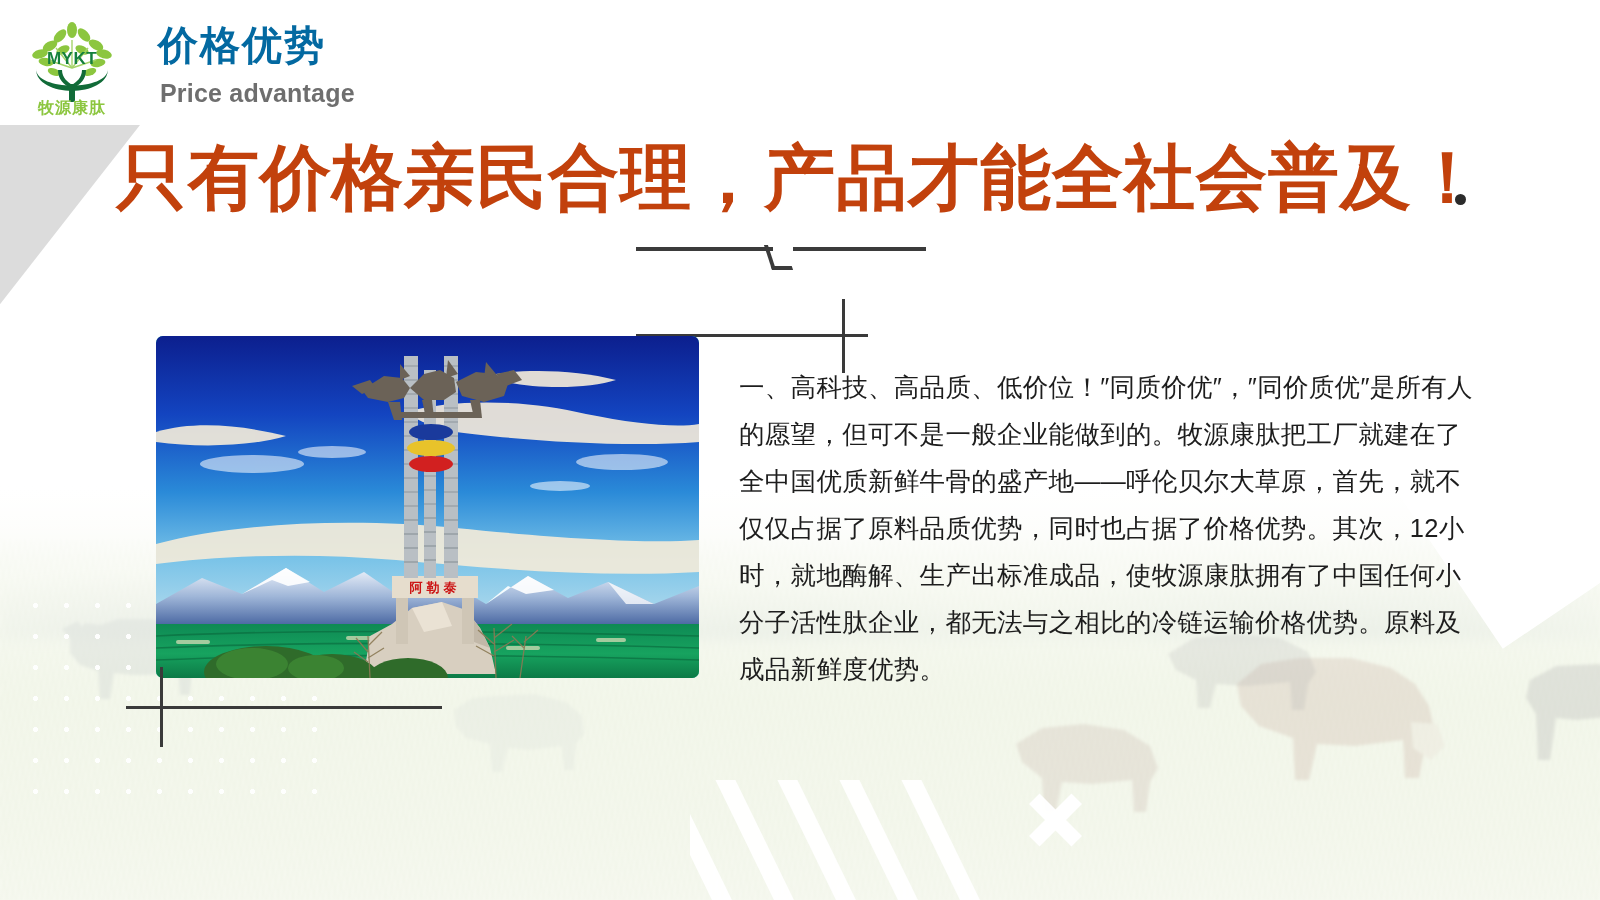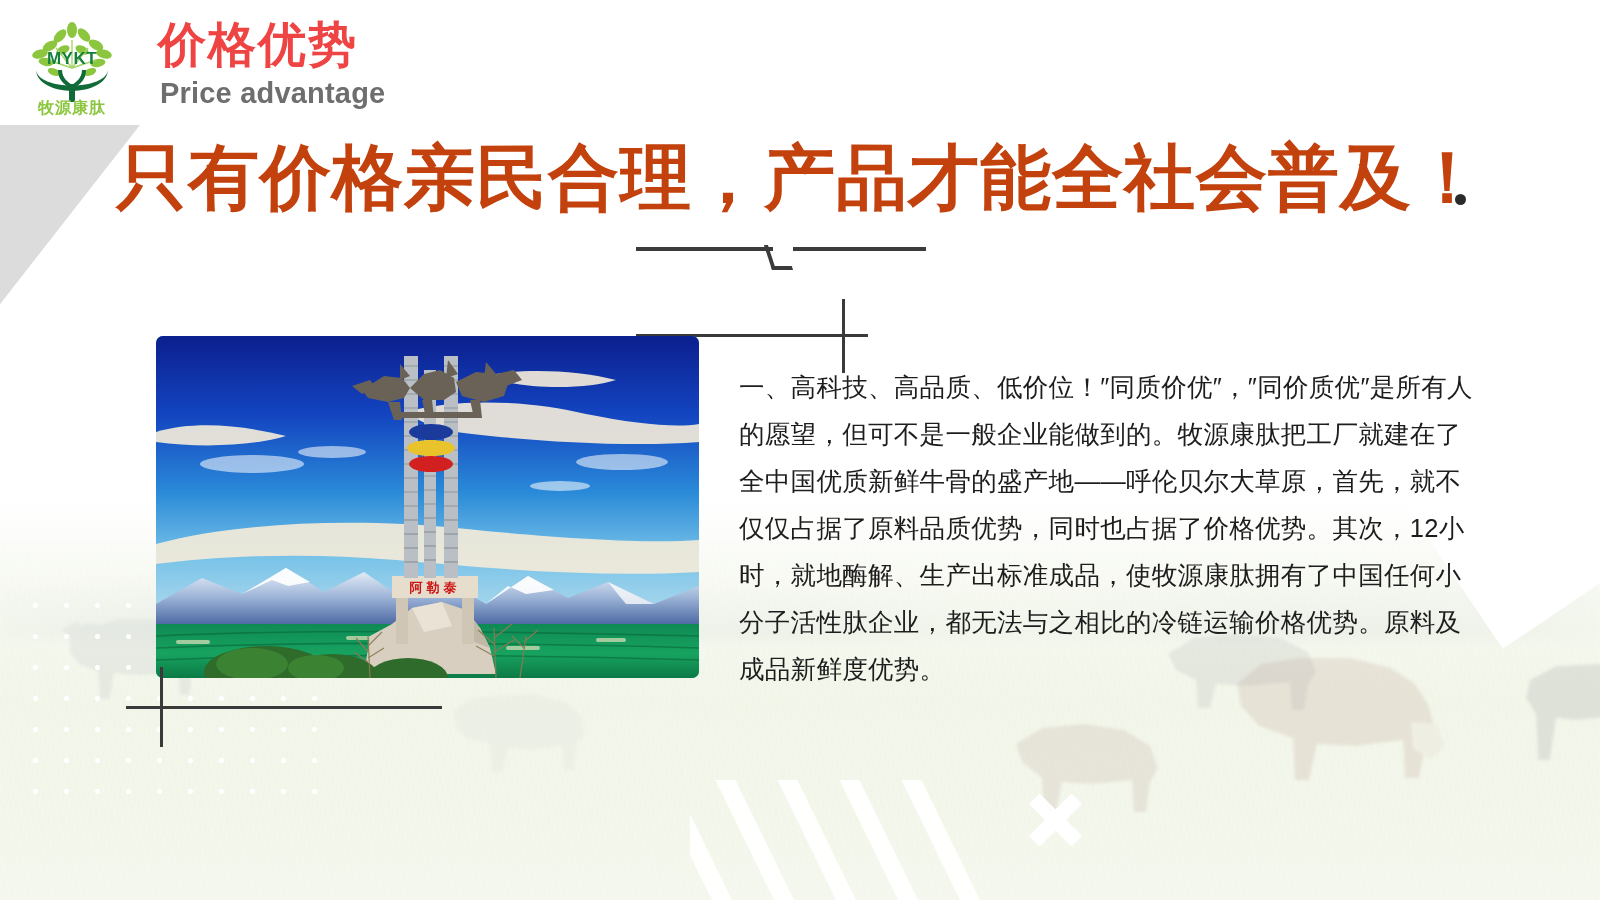--- a/index.html
+++ b/index.html
@@ -154,32 +154,32 @@
     position: absolute;
     left: 16px; top: 6px;
     width: 112px; height: 112px;
   }
   .logo svg { display: block; }
 
   .hdr-title-cn {
     position: absolute;
     left: 158px;
     top: 22px;
-    font-size: 48px;
+    font-size: 40px;
     font-weight: bold;
-    color: #ef4444;
+    color: #0369a1;
     letter-spacing: 2px;
     line-height: 46px;
     white-space: nowrap;
   }
   .hdr-title-en {
     position: absolute;
     left: 160px;
     top: 78px;
-    font-size: 29px;
+    font-size: 25px;
     font-weight: bold;
     color: #6e6e6e;
     letter-spacing: .2px;
     line-height: 30px;
     white-space: nowrap;
   }
 
   
   .headline {
     position: absolute;

